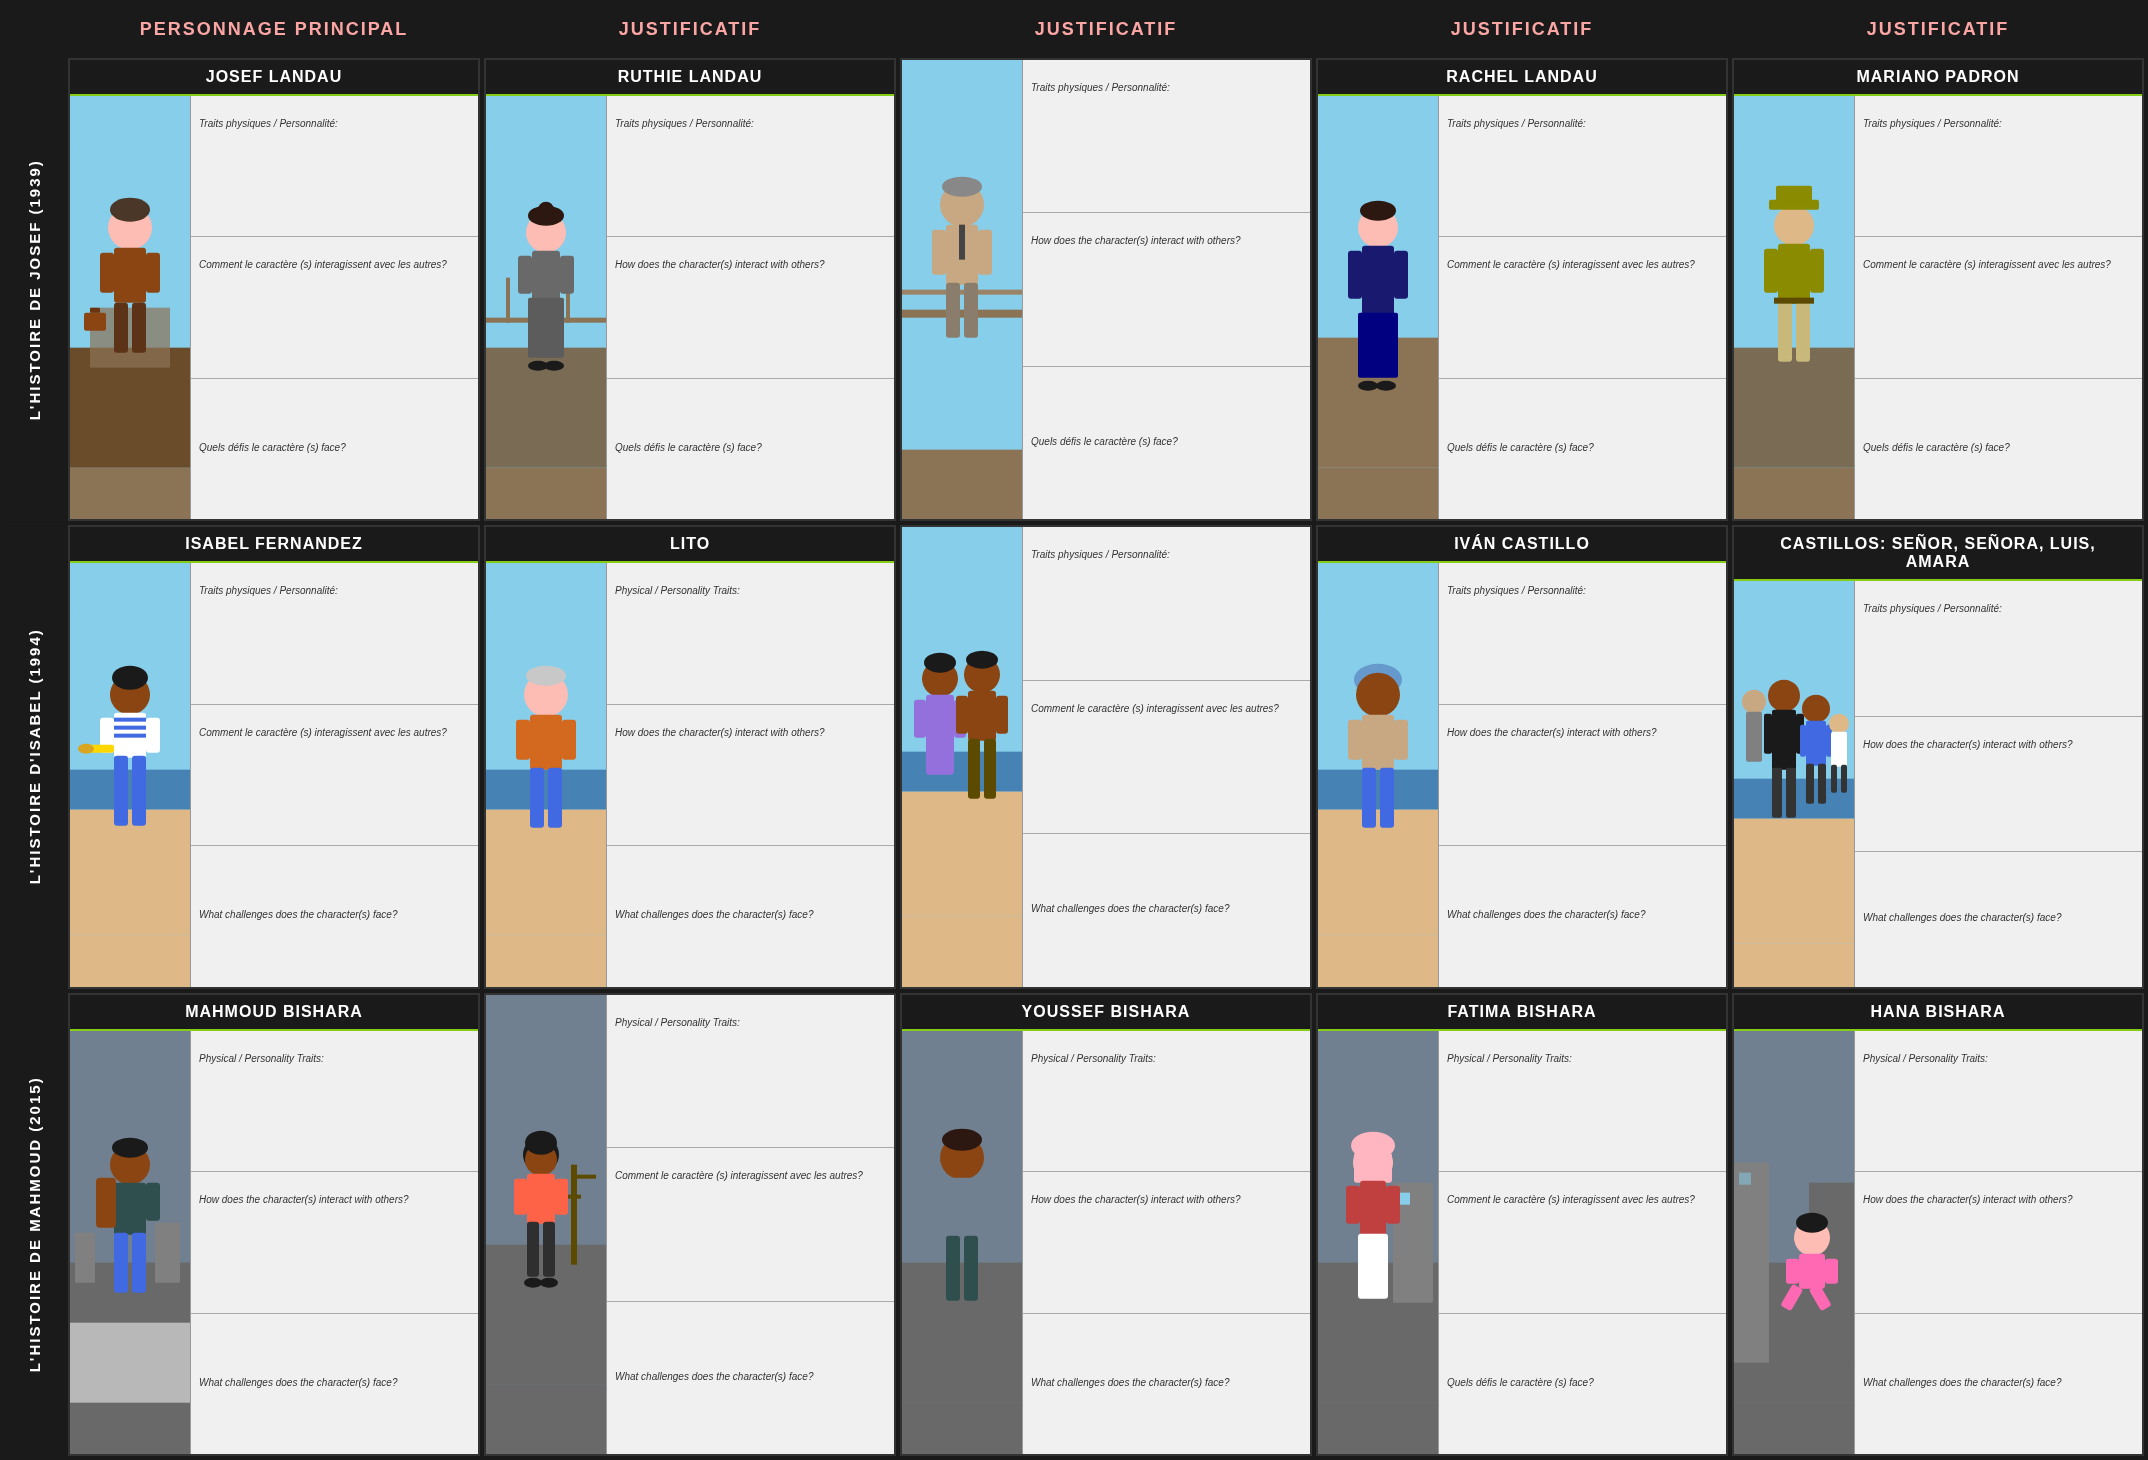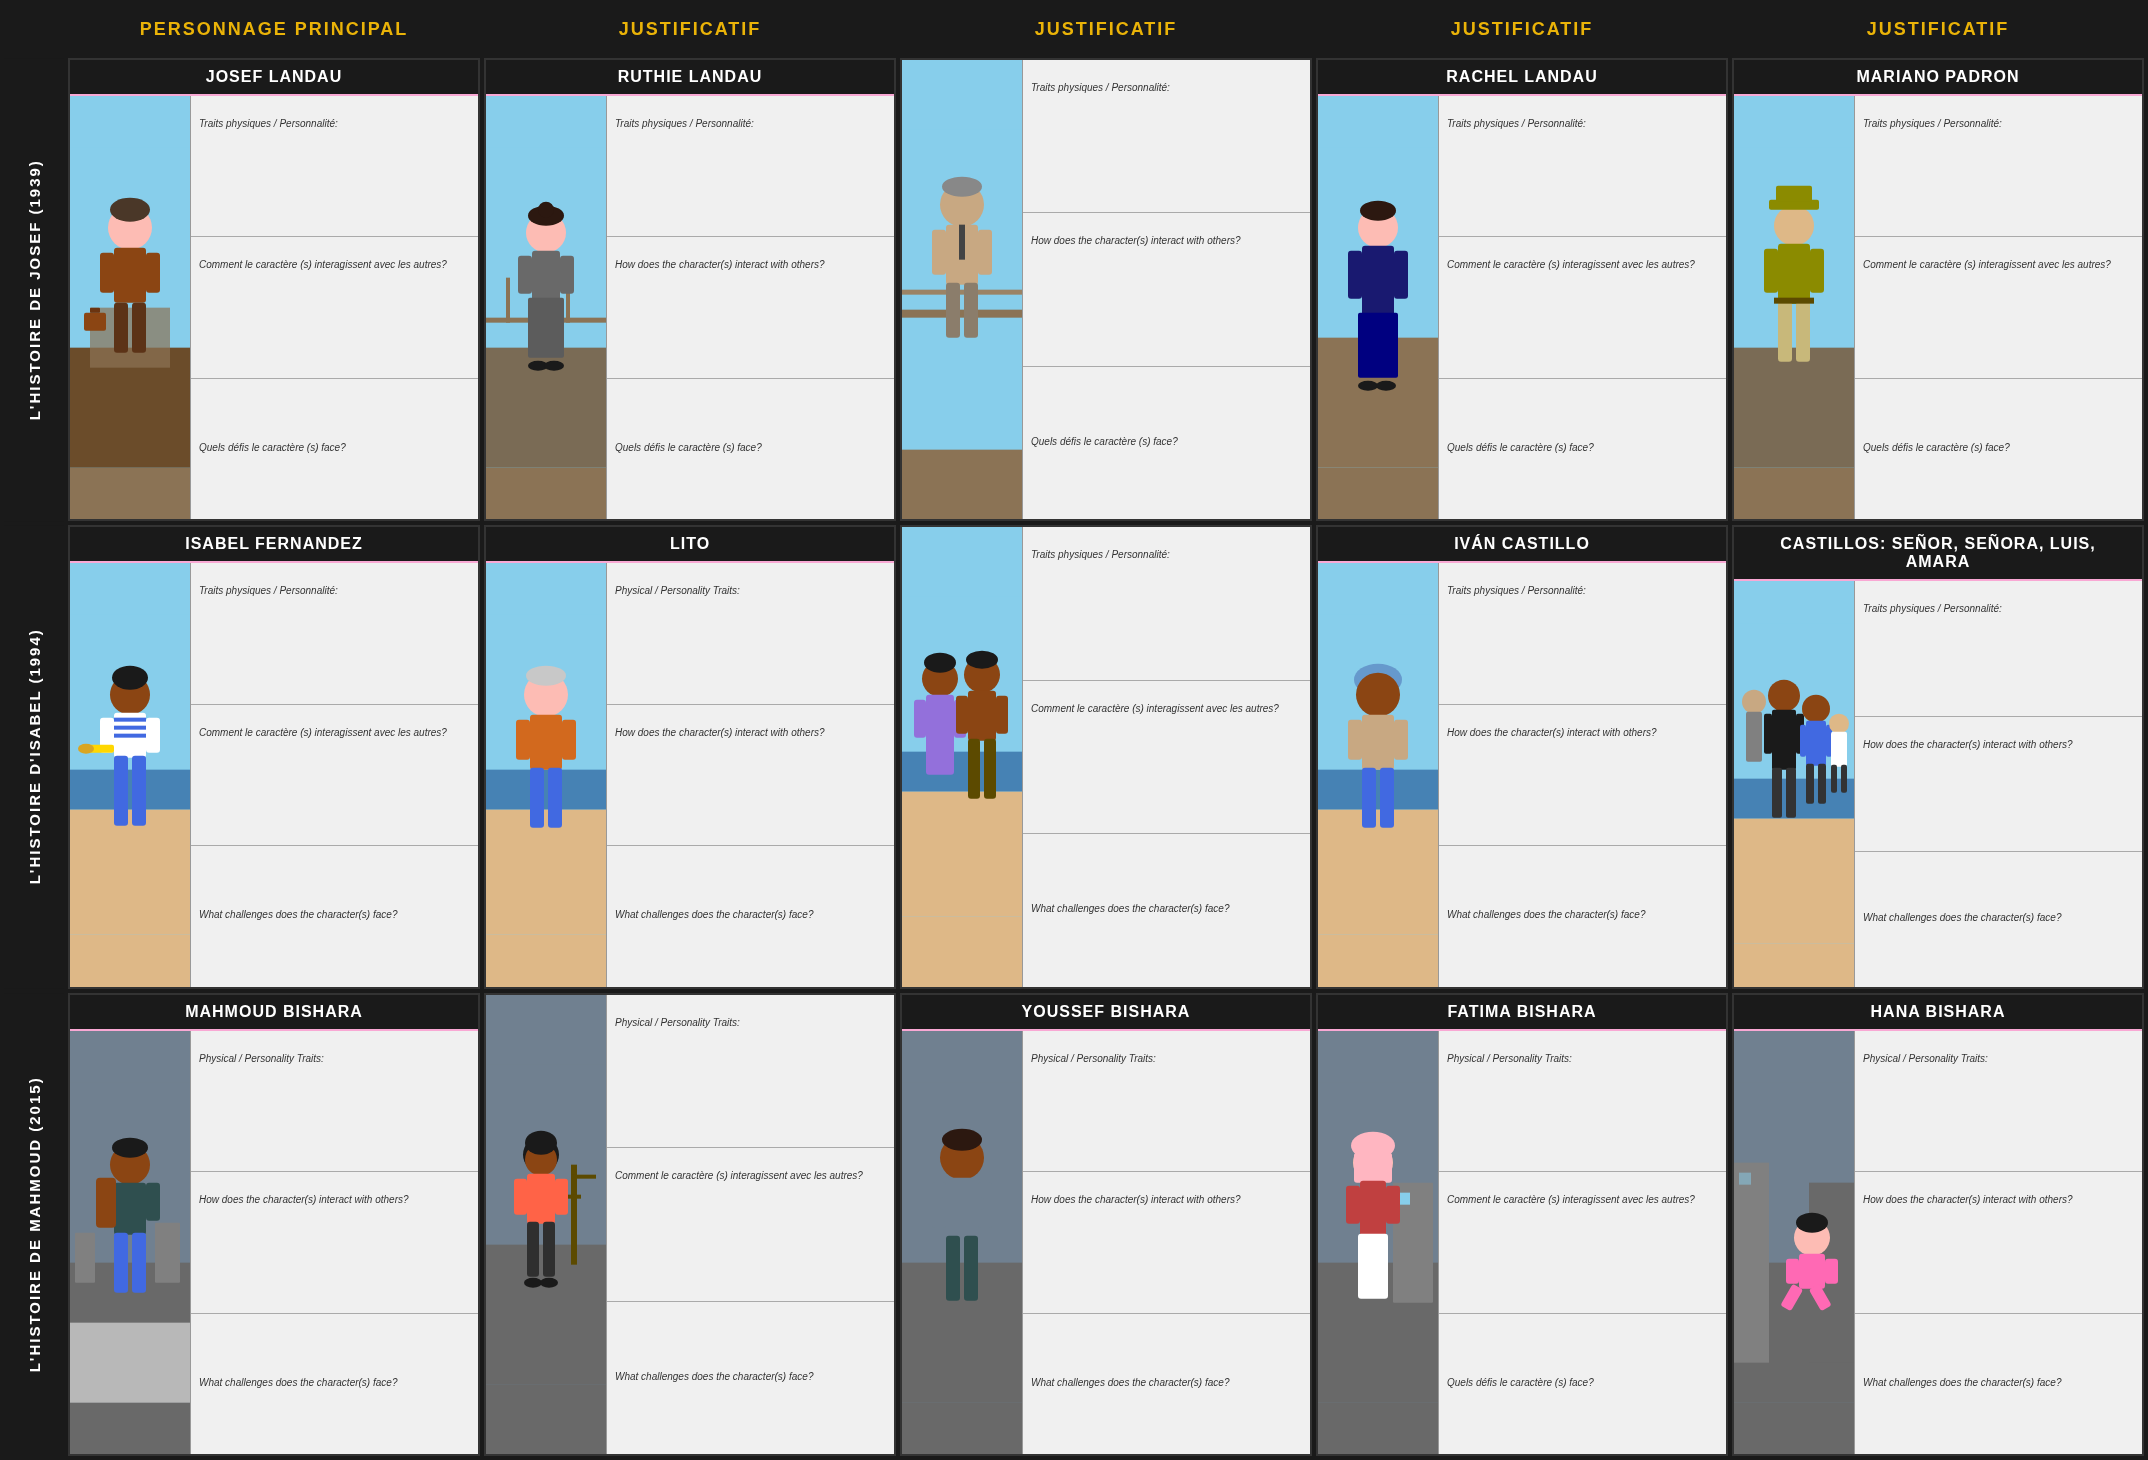--- a/index.html
+++ b/index.html
@@ -24,21 +24,21 @@
 
     
     .header-cell {
       background: #1a1a1a;
       display: flex;
       align-items: center;
       justify-content: center;
       font-size: 18px;
       font-weight: 900;
       letter-spacing: 2px;
-      color: #eab308;
+      color: #fca5a5;
       text-transform: uppercase;
     }
 
     
     .row-label {
       background: #1a1a1a;
       display: flex;
       align-items: center;
       justify-content: center;
       writing-mode: vertical-rl;
@@ -63,21 +63,21 @@
 
     .char-name {
       background: #1a1a1a;
       color: #fff;
       text-align: center;
       font-size: 16px;
       font-weight: 900;
       letter-spacing: 1px;
       padding: 8px 13px;
       text-transform: uppercase;
-      border-bottom: 2px solid #f9a8d4;
+      border-bottom: 2px solid #84cc16;
     }
 
     .char-content {
       display: flex;
       flex: 1;
       overflow: hidden;
     }
 
     .char-image {
       width: 120px;

